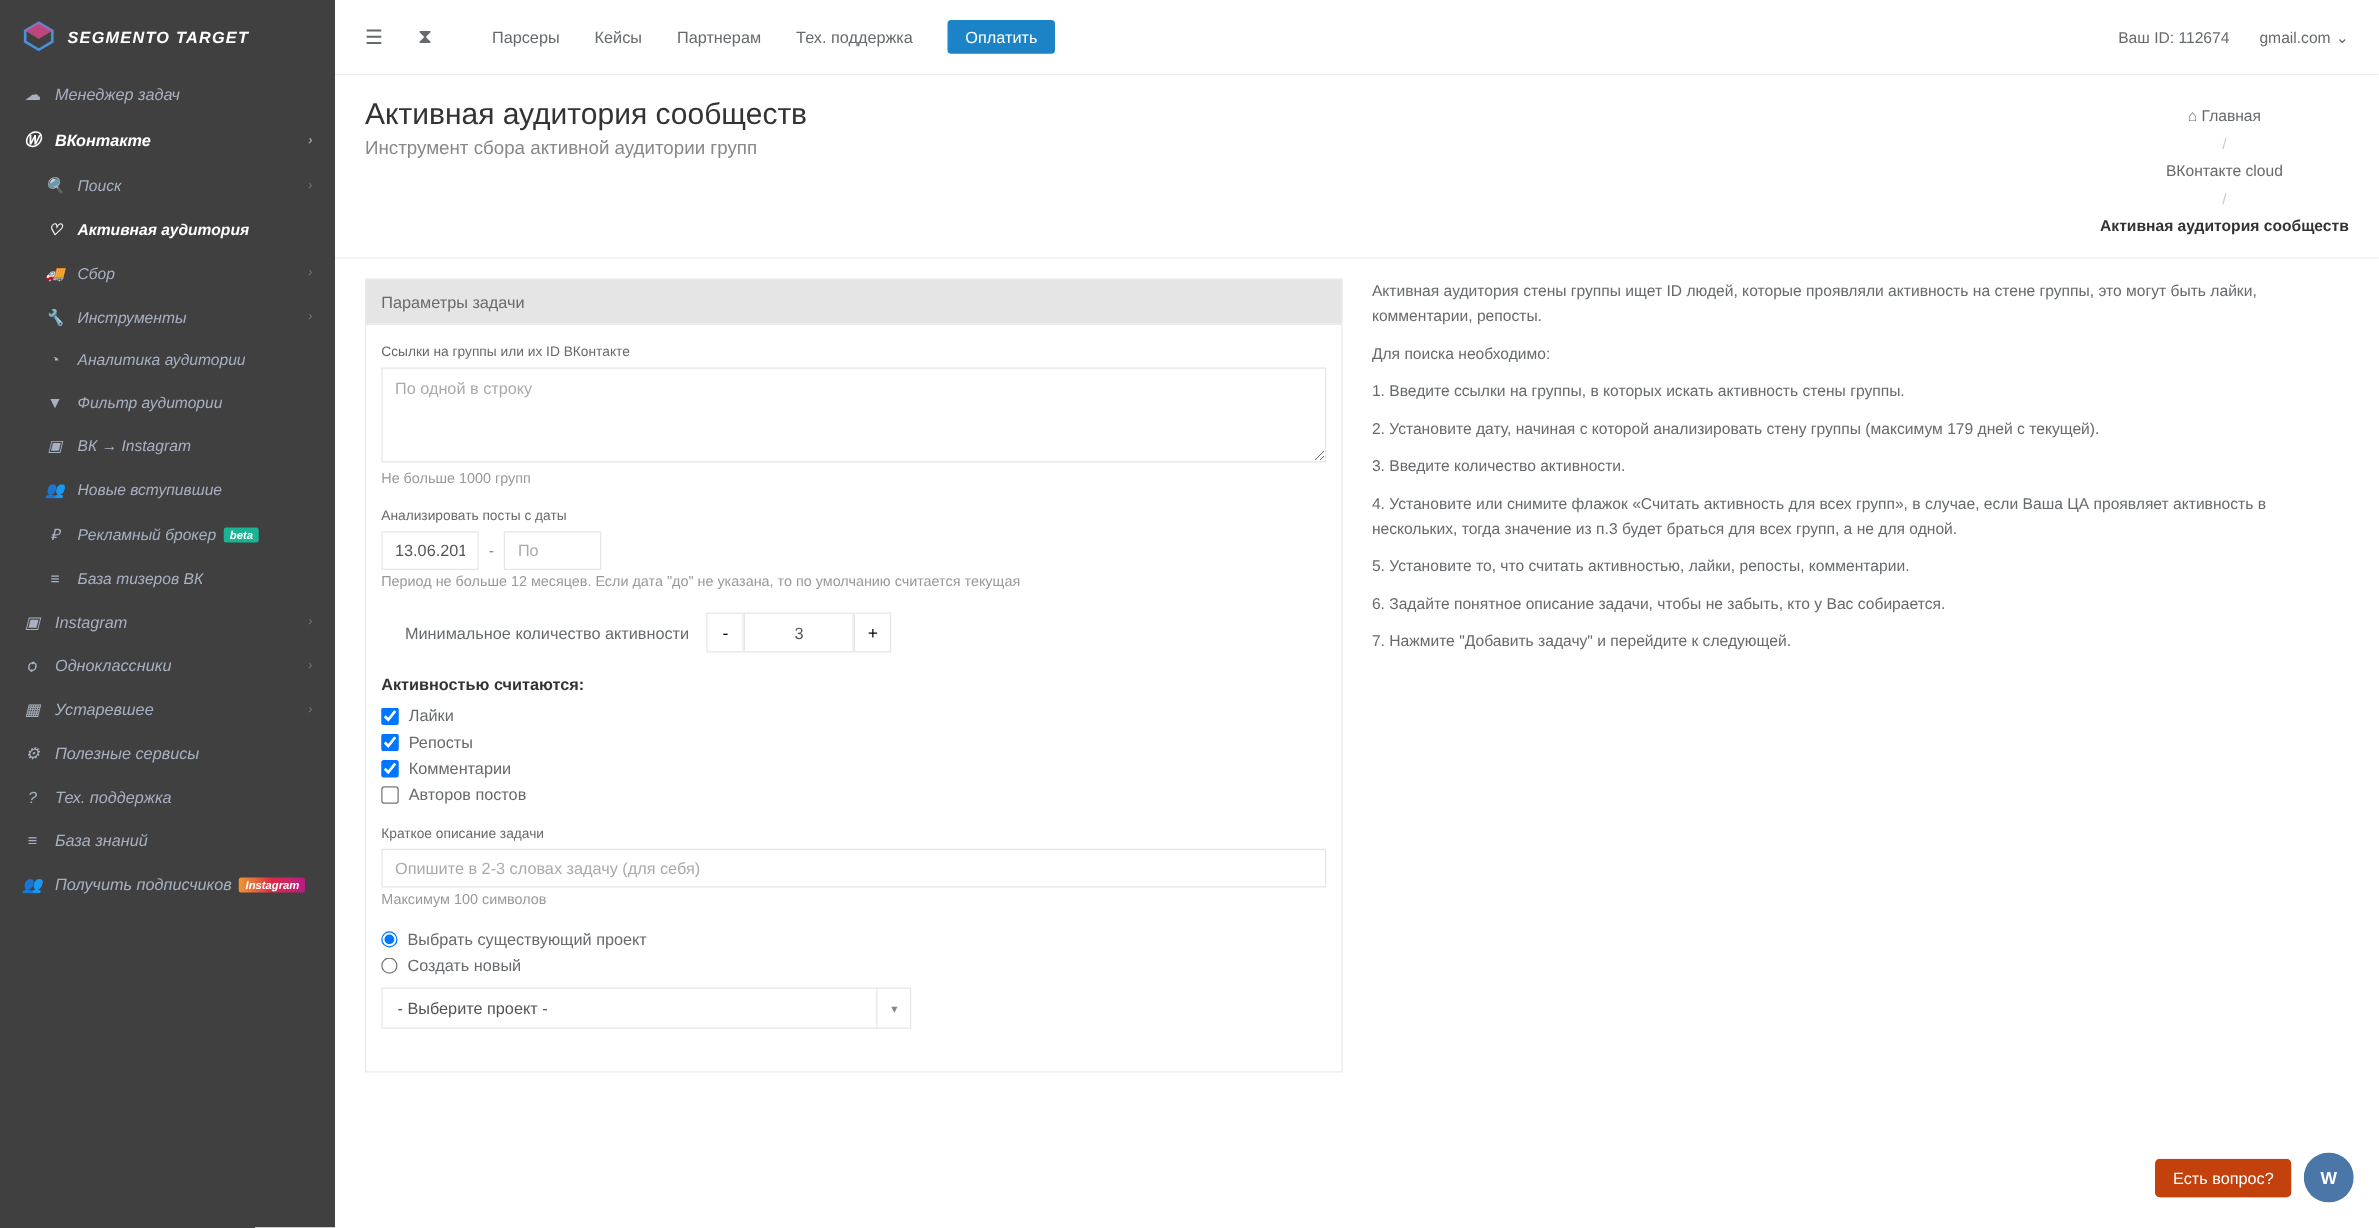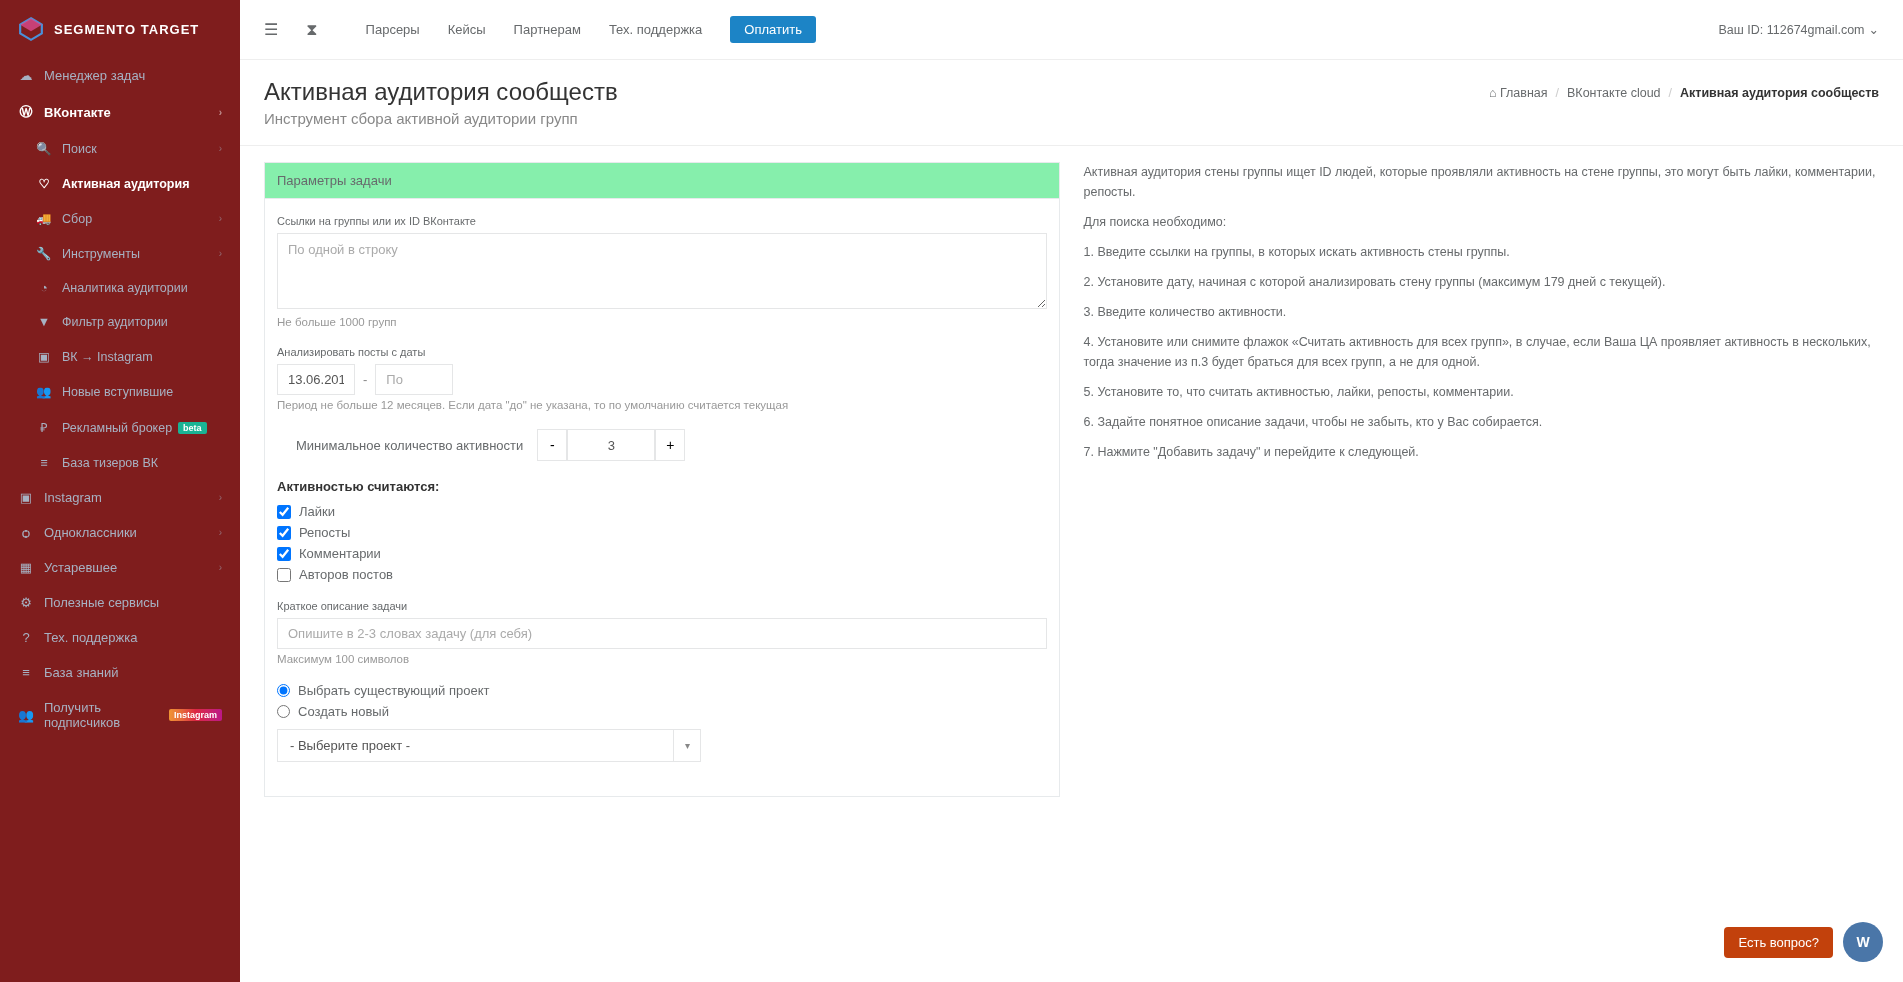--- a/index.html
+++ b/index.html
@@ -1,21 +1,21 @@
 <!DOCTYPE html>
 <html><head>
 <meta charset="utf-8">
 <style>
 * { margin: 0; padding: 0; box-sizing: border-box; }
 body { font-family: -apple-system, BlinkMacSystemFont, "Segoe UI", Arial, sans-serif; font-size: 13px; color: #676a6c; background: #fff; }
 
 .layout { display: flex; min-height: 100vh; }
 
 
-.sidebar { width: 240px; background: #7f1d1d; color: #a7b1c2; flex-shrink: 0; }
+.sidebar { width: 268px; background: #404040; color: #a7b1c2; flex-shrink: 0; font-style: italic; }
 .logo { display: flex; align-items: center; padding: 16px 18px; color: #fff; font-weight: 600; letter-spacing: 1px; font-size: 13px; }
 .logo-mark { width: 26px; height: 26px; margin-right: 10px; position: relative; }
 .logo-mark svg { width: 100%; height: 100%; }
 .nav { list-style: none; }
 .nav-item { display: flex; align-items: center; padding: 10px 18px; cursor: pointer; font-size: 13px; color: #a7b1c2; position: relative; }
 .nav-item.level-0 { font-weight: 500; }
 .nav-item.level-0.expanded { color: #fff; font-weight: 600; }
 .nav-item.level-1 { padding-left: 36px; font-size: 12.5px; }
 .nav-item.active { color: #fff; font-weight: 600; }
 .nav-icon { width: 16px; display: inline-flex; margin-right: 10px; justify-content: center; }
@@ -27,36 +27,36 @@
 .main { flex: 1; display: flex; flex-direction: column; }
 
 
 .topbar { display: flex; align-items: center; padding: 0 24px; height: 60px; border-bottom: 1px solid #eee; }
 .topbar-left { display: flex; align-items: center; gap: 28px; }
 .hamburger { cursor: pointer; font-size: 16px; }
 .hourglass { cursor: pointer; font-size: 16px; }
 .topnav { display: flex; gap: 28px; margin-left: 20px; justify-content: space-between; }
 .topnav-item { cursor: pointer; font-size: 13px; color: #676a6c; }
 .topnav-btn { background: #1c84c6; color: #fff; padding: 6px 14px; border-radius: 3px; cursor: pointer; font-size: 13px; }
-.topbar-right { margin-left: auto; display: flex; align-items: center; font-size: 12.5px; }
+.topbar-right { margin-left: auto; display: flex; align-items: center; gap: 24px; font-size: 12.5px; }
 .user-menu { cursor: pointer; display: flex; align-items: center; gap: 4px; }
 
 
 .page-header { padding: 18px 24px; border-bottom: 1px solid #eee; display: flex; justify-content: space-between; align-items: flex-start; }
 .page-title { font-size: 24px; font-weight: 300; color: #333; margin-bottom: 4px; }
 .page-subtitle { font-size: 15px; color: #888; }
-.breadcrumb { display: flex; align-items: center; gap: 8px; font-size: 12.5px; margin-top: 8px; }
+.breadcrumb { display: flex; align-items: center; gap: 8px; font-size: 12.5px; margin-top: 8px; flex-direction: column; }
 .breadcrumb-sep { color: #ccc; }
 .breadcrumb-item { color: #676a6c; cursor: pointer; }
 .breadcrumb-item.active { color: #333; font-weight: 600; }
 
 
 .content { display: flex; padding: 16px 24px 24px; gap: 24px; }
 .form-panel { flex: 1; max-width: 810px; }
-.panel-title { font-size: 13px; color: #676a6c; padding: 10px 12px; border: 1px solid #e7eaec; border-bottom: none; background: #86efac; }
+.panel-title { font-size: 13px; color: #676a6c; padding: 10px 12px; border: 1px solid #e7eaec; border-bottom: none; background: #e5e5e5; }
 .panel-body { border: 1px solid #e7eaec; padding: 16px 12px; }
 
 .field { margin-bottom: 18px; }
 .field-label { font-size: 11px; color: #676a6c; margin-bottom: 6px; display: block; }
 .hint { font-size: 11.5px; color: #999; margin-top: 4px; }
 
 textarea { width: 100%; min-height: 76px; border: 1px solid #e5e6e7; padding: 8px 10px; font-family: inherit; font-size: 13px; resize: vertical; color: #555; }
 textarea::placeholder { color: #aaa; }
 input[type="text"] { border: 1px solid #e5e6e7; padding: 7px 10px; font-size: 13px; font-family: inherit; color: #555; }
 input::placeholder { color: #aaa; }

